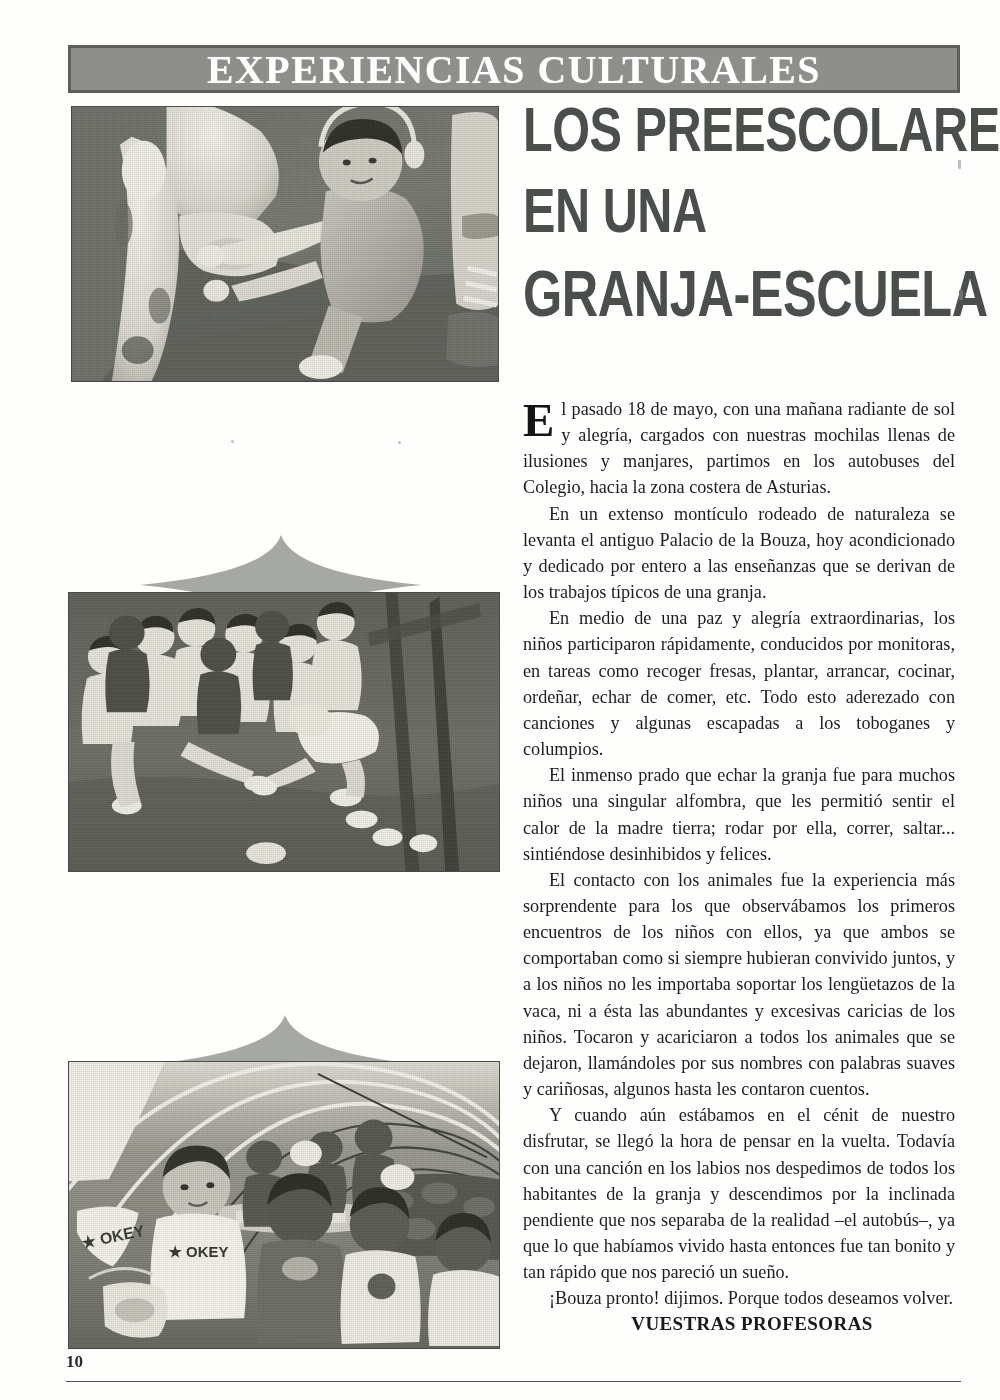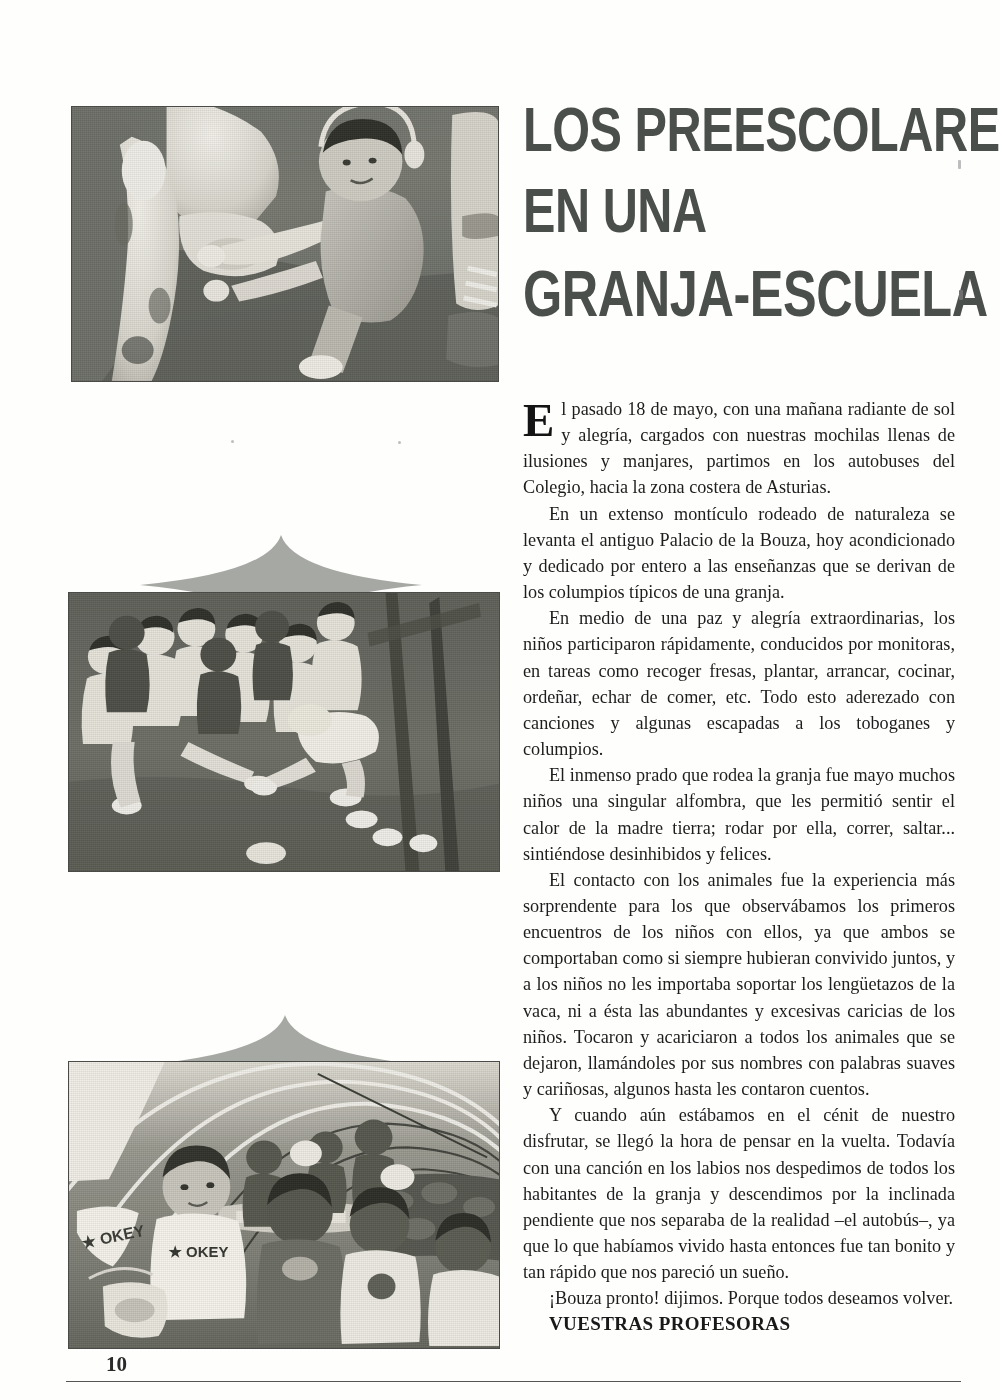--- a/index.html
+++ b/index.html
@@ -137,39 +137,38 @@
     font-weight: bold;
     font-size: 47px;
     line-height: 40px;
     padding: 2px 7px 0 0;
     margin-top: 2px;
     color: #141414;
   }
 
   .signature {
     margin-top: 8px;
-    text-align: left;
+    text-align: center;
     font-family: "Liberation Serif", serif;
     font-weight: bold;
     font-size: 19px;
     letter-spacing: 0.4px;
     color: #191919;
     text-indent: 0;
   }
 
   
   .page-number {
     position: absolute;
     left: 66px;
     top: 1352px;
     font-family: "Liberation Serif", serif;
     font-weight: bold;
-    font-size: 21px;
+    font-size: 17px;
     color: #2a2a2a;
-    margin-left: 40px;
   }
   .footer-rule {
     position: absolute;
     left: 66px;
     top: 1381px;
     width: 895px;
     height: 1px;
     background: #555;
   }
 
@@ -177,20 +176,23 @@
     position: absolute;
     background: #bdbdbd;
     border-radius: 50%;
   }
 </style>
 </head>
 <body>
 
 <div class="page">
 
+  <div class="banner">
+    <div class="banner-text">EXPERIENCIAS CULTURALES</div>
+  </div>
 
   <div class="leftcol">
 
     <div class="photo" id="photo1">
       <svg viewBox="0 0 428 276" preserveAspectRatio="none">
         <defs>
           <linearGradient id="g1bg" x1="0" y1="0" x2="0.3" y2="1">
             <stop offset="0%" stop-color="#6d6f68"></stop>
             <stop offset="45%" stop-color="#787a72"></stop>
             <stop offset="100%" stop-color="#6a6c66"></stop>
@@ -422,23 +424,23 @@
   <div class="rightcol">
     <div class="headline">
       <span class="hl hl1">LOS PREESCOLARES</span>
       <span class="hl hl2">EN UNA</span>
       <span class="hl hl3">GRANJA-ESCUELA</span>
     </div>
   </div>
 
   <div class="article">
     <p class="first"><span class="dropcap">E</span><span>l pasado 18 de mayo, con una mañana radiante de sol y alegría, cargados con nuestras mochilas llenas de ilusiones y manjares, partimos en los autobuses del Colegio, hacia la zona costera de Asturias.</span></p>
-    <p>En un extenso montículo rodeado de naturaleza se levanta el antiguo Palacio de la Bouza, hoy acondicionado y dedicado por entero a las enseñanzas que se derivan de los columpios típicos de una granja.</p>
+    <p>En un extenso montículo rodeado de naturaleza se levanta el antiguo Palacio de la Bouza, hoy acondicionado y dedicado por entero a las enseñanzas que se derivan de los trabajos típicos de una granja.</p>
     <p>En medio de una paz y alegría extraordinarias, los niños participaron rápidamente, conducidos por monitoras, en tareas como recoger fresas, plantar, arrancar, cocinar, ordeñar, echar de comer, etc. Todo esto aderezado con canciones y algunas escapadas a los toboganes y columpios.</p>
-    <p>El inmenso prado que rodea la granja fue mayo muchos niños una singular alfombra, que les permitió sentir el calor de la madre tierra; rodar por ella, correr, saltar... sintiéndose desinhibidos y felices.</p>
+    <p>El inmenso prado que echar la granja fue para muchos niños una singular alfombra, que les permitió sentir el calor de la madre tierra; rodar por ella, correr, saltar... sintiéndose desinhibidos y felices.</p>
     <p>El contacto con los animales fue la experiencia más sorprendente para los que observábamos los primeros encuentros de los niños con ellos, ya que ambos se comportaban como si siempre hubieran convivido juntos, y a los niños no les importaba soportar los lengüetazos de la vaca, ni a ésta las abundantes y excesivas caricias de los niños. Tocaron y acariciaron a todos los animales que se dejaron, llamándoles por sus nombres con palabras suaves y cariñosas, algunos hasta les contaron cuentos.</p>
     <p>Y cuando aún estábamos en el cénit de nuestro disfrutar, se llegó la hora de pensar en la vuelta. Todavía con una canción en los labios nos despedimos de todos los habitantes de la granja y descendimos por la inclinada pendiente que nos separaba de la realidad –el autobús–, ya que lo que habíamos vivido hasta entonces fue tan bonito y tan rápido que nos pareció un sueño.</p>
     <p>¡Bouza pronto! dijimos. Porque todos deseamos volver.</p>
     <p class="signature">VUESTRAS PROFESORAS</p>
   </div>
 
   <div class="page-number">10</div>
   <div class="footer-rule"></div>
 
   <div class="speck" style="left:958px;top:160px;width:3px;height:9px;border-radius:1px;"></div>

